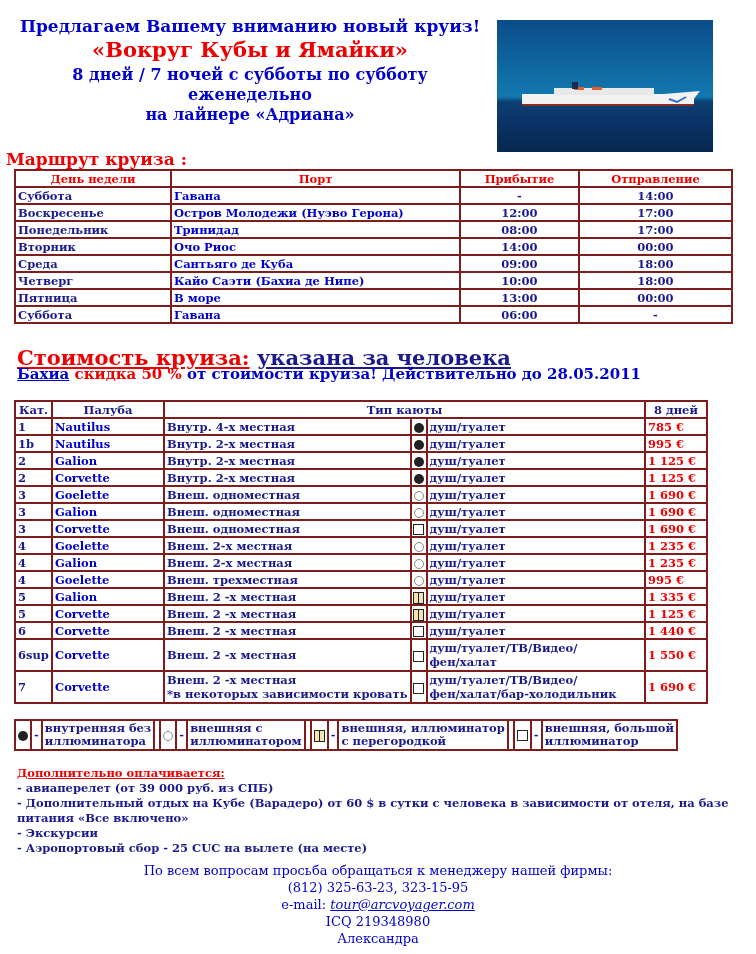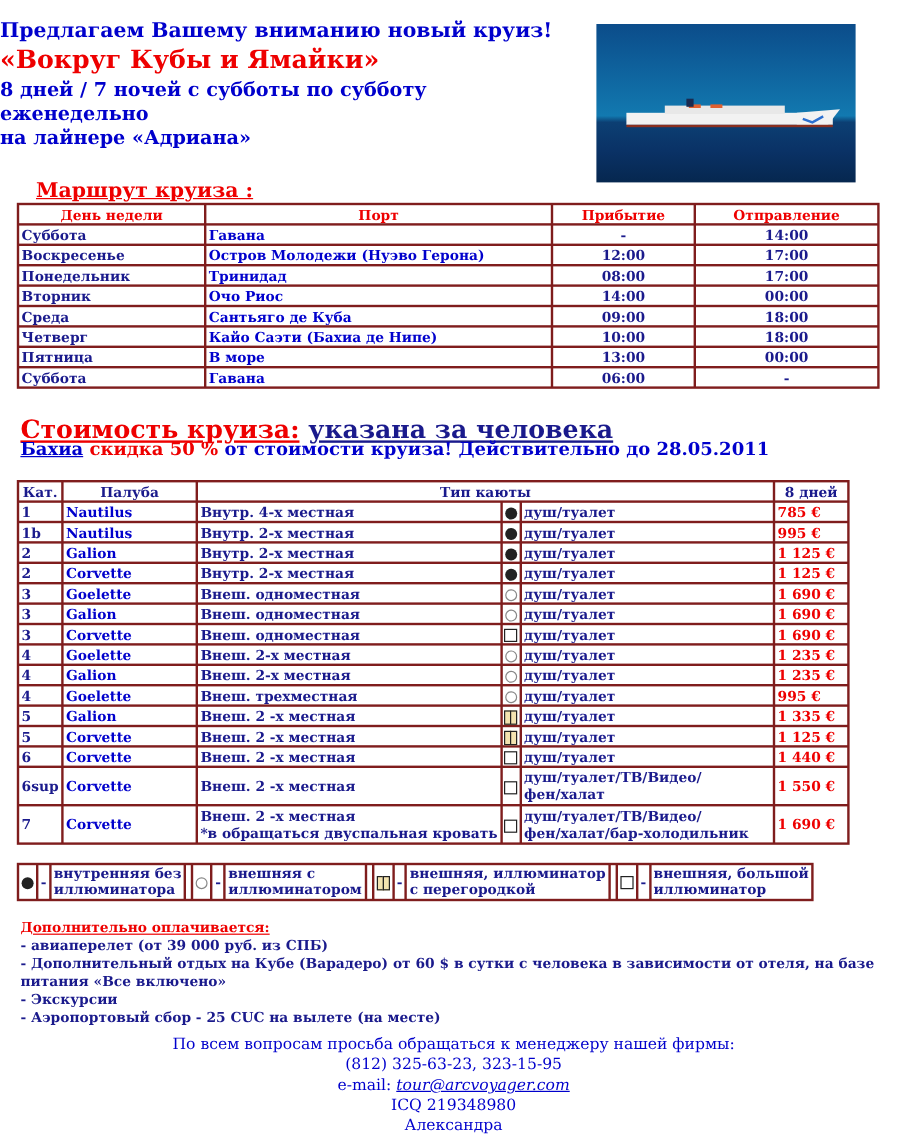--- a/index.html
+++ b/index.html
@@ -1,25 +1,25 @@
 <!DOCTYPE html>
 <html><head>
   <meta charset="utf-8">
   <style>
     html, body { margin:0; padding:0; background:#ffffff; }
     body { width:756px; height:954px; position:relative; overflow:hidden; font-family:"DejaVu Serif", serif; color:#1a1a8c; }
     .abs { position:absolute; }
-    .hdr { left:0; width:500px; font-weight:bold; }
+    .hdr { left:0; width:500px; text-align:center; font-weight:bold; }
     .h1 { top:16px; font-size:17px; color:#0000cc; }
     .h2 { top:37px; font-size:21px; color:#ee0000; }
     .h3 { top:65px; font-size:16px; color:#0000cc; line-height:20px; }
     .photo { left:497px; top:20px; width:216px; height:132px; overflow:hidden;
       background:linear-gradient(180deg,#0b4c8a 0%,#1279b0 58%,#0c3f73 62%,#0a3266 80%,#06274f 100%); }
     .ship { position:absolute; left:17px; top:62px; width:190px; height:26px; }
-    .section-title { left:30px; font-weight:bold; color:#ee0000; font-size:17px; text-decoration:underline; }
+    .section-title { left:6px; font-weight:bold; color:#ee0000; font-size:17px; }
     table.grid { border-collapse:separate; border-spacing:2px; background:#7f1d1d; position:absolute; }
     table.grid td { background:#fff; padding:0 2px; font-size:11.5px; font-weight:bold; white-space:nowrap; height:15px; line-height:14px; }
     table.route { left:14px; top:169px; width:719px; }
     .th-red { color:#ee0000; text-align:center; }
     .th-navy { color:#1a1a8c; text-align:center; }
     .c { text-align:center; }
     .navy { color:#1a1a8c; }
     .blue { color:#0000cc; }
     .red { color:#ee0000; }
     .price-title { left:17px; top:345px; font-size:21px; font-weight:bold; }
@@ -258,21 +258,21 @@
           <div>душ/туалет/ТВ/Видео/</div>
           <div>фен/халат</div>
         </td>
         <td class="red">1 550 €</td>
       </tr>
   <tr style="height:30px">
         <td class="navy">7</td>
         <td class="blue">Corvette</td>
         <td class="navy">
           <div>Внеш. 2 -х местная</div>
-          <div>*в обращаться двуспальная кровать</div>
+          <div>*в некоторых зависимости кровать</div>
         </td>
         <td class="ico"><span class="sq"></span></td>
         <td class="navy">
           <div>душ/туалет/ТВ/Видео/</div>
           <div>фен/халат/бар-холодильник</div>
         </td>
         <td class="red">1 690 €</td>
       </tr>
 </tbody>
   </table>

